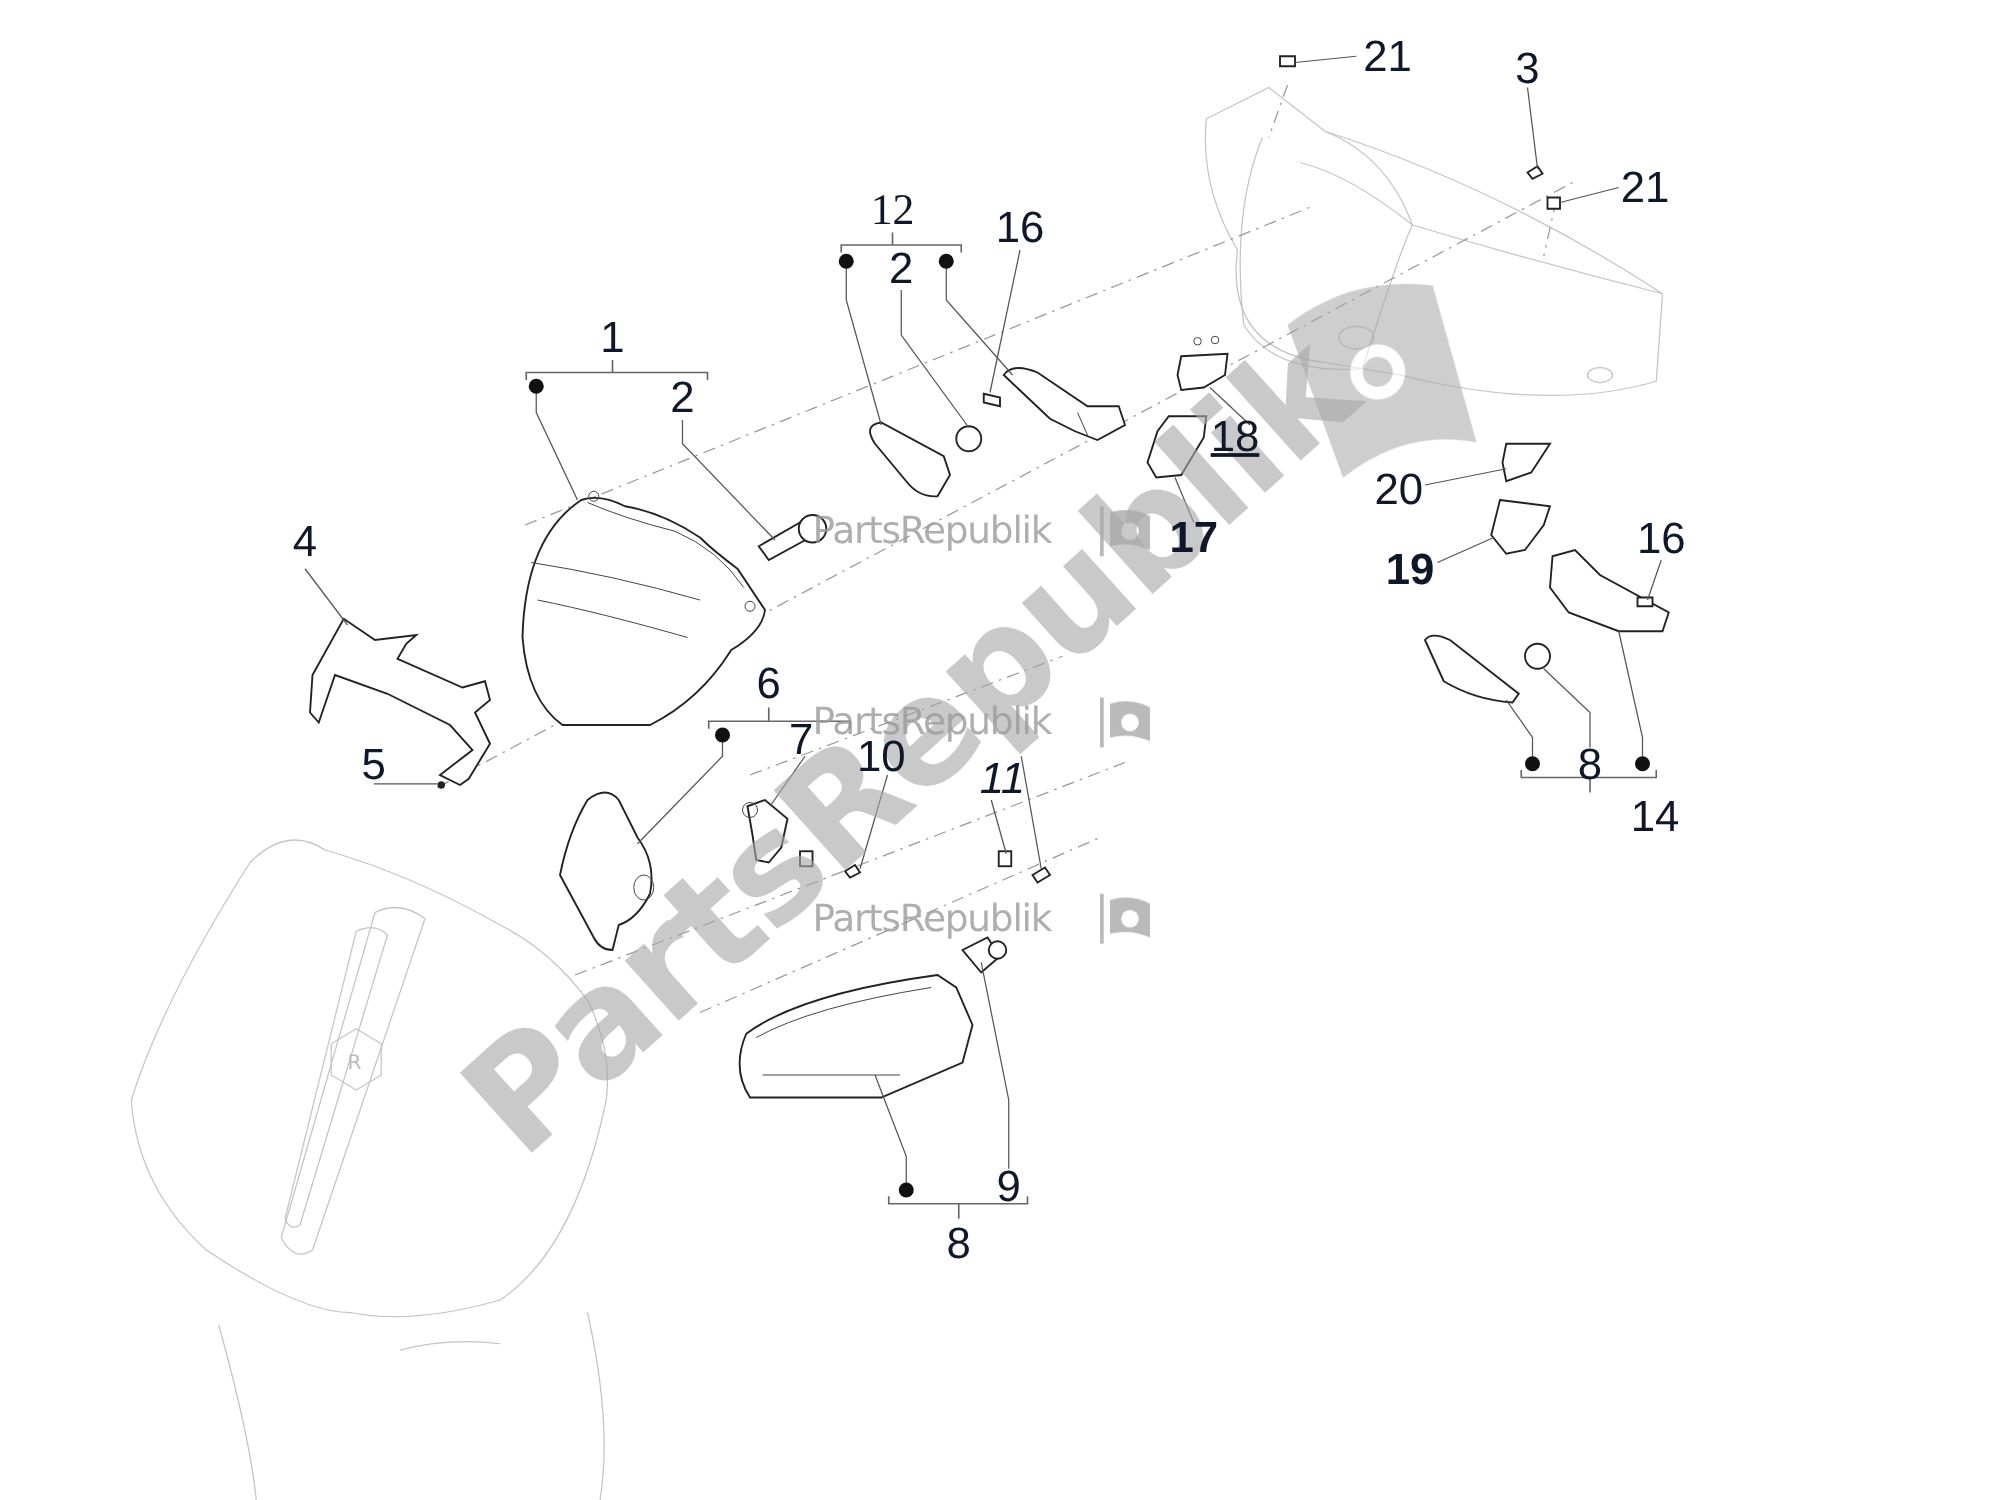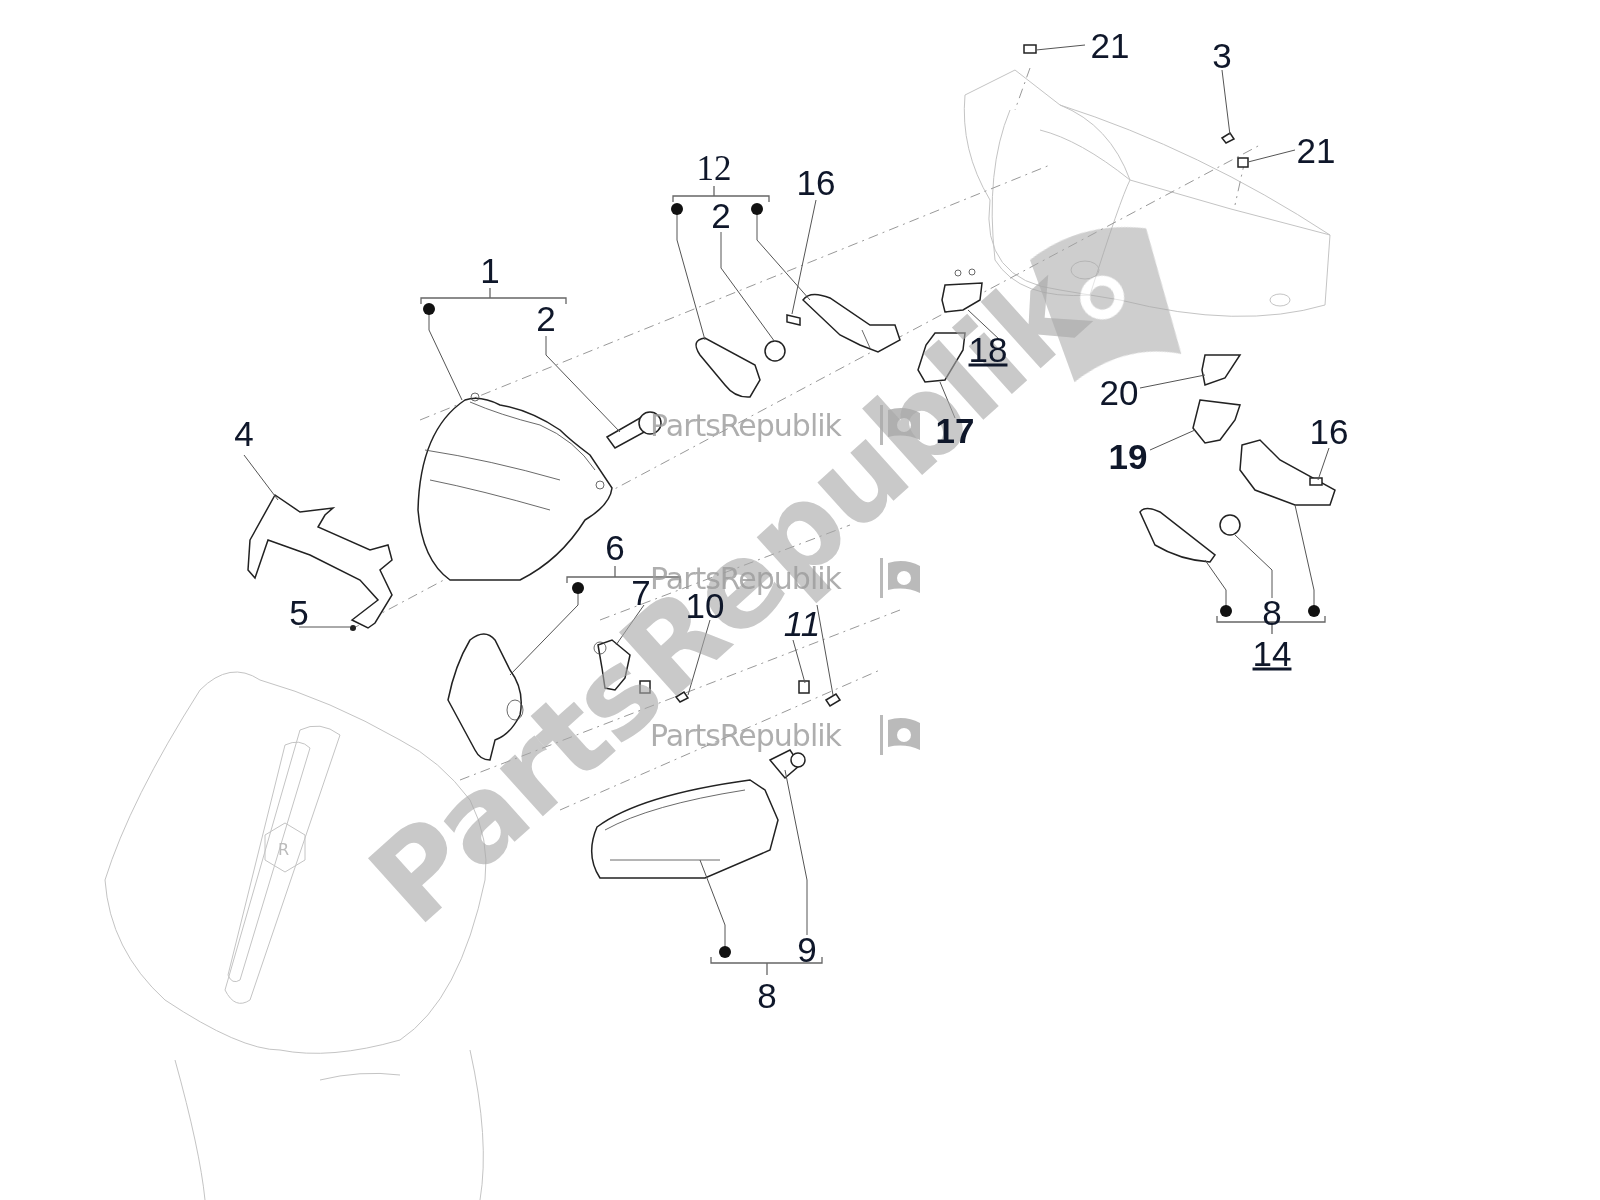--- a/index.html
+++ b/index.html
@@ -231,21 +231,21 @@
     <span class="callout" style="left:244px;top:433px;">4</span>
     <span class="callout" style="left:299px;top:612px;">5</span>
     <span class="callout" style="left:615px;top:547px;">6</span>
     <span class="callout" style="left:641px;top:592px;">7</span>
     <span class="callout" style="left:767px;top:995px;">8</span>
     <span class="callout" style="left:807px;top:949px;">9</span>
     <span class="callout" style="left:705px;top:605px;">10</span>
     <span class="callout" style="left:802px;top:623px;font-style:italic;">11</span>
     <span class="callout" style="left:714px;top:168px;font-family:Liberation Serif, serif;">12</span>
     <span class="callout" style="left:721px;top:215px;">2</span>
-    <span class="callout" style="left:1272px;top:653px;text-decoration:underline;">14</span>
+    <span class="callout" style="left:1324px;top:653px;">14</span>
     <span class="callout" style="left:1272px;top:612px;">8</span>
     <span class="callout" style="left:816px;top:182px;">16</span>
     <span class="callout" style="left:1329px;top:431px;">16</span>
     <span class="callout" style="left:955px;top:430px;font-weight:bold;">17</span>
     <span class="callout" style="left:988px;top:349px;text-decoration:underline;">18</span>
     <span class="callout" style="left:1128px;top:456px;font-weight:bold;">19</span>
     <span class="callout" style="left:1119px;top:392px;">20</span>
     <span class="callout" style="left:1110px;top:45px;">21</span>
     <span class="callout" style="left:1316px;top:150px;">21</span>
   </div>

